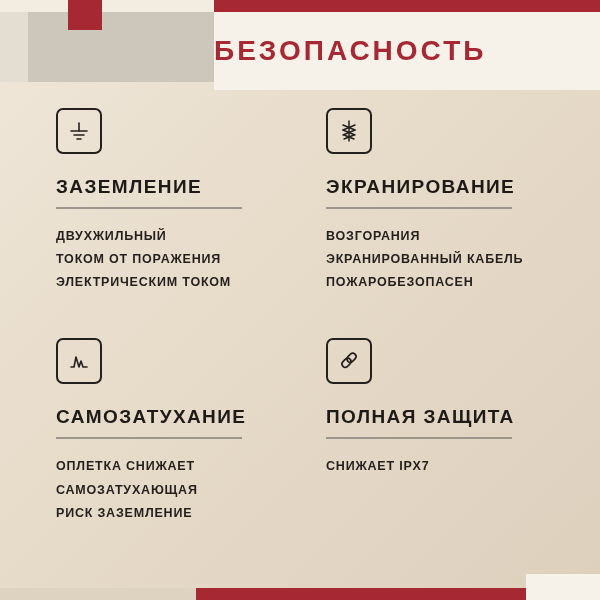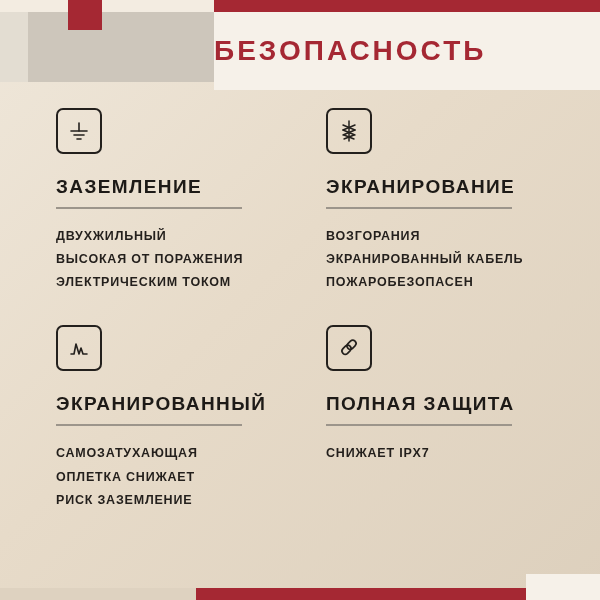--- a/index.html
+++ b/index.html
@@ -109,21 +109,21 @@
 
   
   .grid {
     position: absolute;
     top: 108px;
     left: 56px;
     width: 500px;
     display: grid;
     grid-template-columns: 270px 230px;
     grid-template-rows: auto auto;
-    row-gap: 31px;
+    row-gap: 44px;
   }
   .cell {
     width: 240px;
   }
   .icon-box {
     width: 42px;
     height: 42px;
     border: 2px solid #23201d;
     border-radius: 7px;
     display: flex;
@@ -182,21 +182,21 @@
           <line x1="12" y1="4" x2="12" y2="12"></line>
           <line x1="4" y1="12" x2="20" y2="12"></line>
           <line x1="7" y1="16" x2="17" y2="16"></line>
           <line x1="10" y1="20" x2="14" y2="20"></line>
         </svg>
       </div>
       <div class="cell-title">ЗАЗЕМЛЕНИЕ</div>
       <div class="cell-rule"></div>
       <div class="cell-desc">
         <div>ДВУХЖИЛЬНЫЙ</div>
-        <div>ВЫСОКАЯ ОТ ПОРАЖЕНИЯ</div>
+        <div>ТОКОМ ОТ ПОРАЖЕНИЯ</div>
         <div>ЭЛЕКТРИЧЕСКИМ ТОКОМ</div>
       </div>
     </div>
 
     <div class="cell">
       <div class="icon-box">
         <svg width="22" height="24" viewBox="0 0 22 24" fill="none" stroke="#23201d" stroke-width="1.5" stroke-linecap="round">
           <line x1="11" y1="2" x2="11" y2="22"></line>
           <line x1="5" y1="6" x2="17" y2="11"></line>
           <line x1="17" y1="6" x2="5" y2="11"></line>
@@ -214,25 +214,25 @@
         <div>ПОЖАРОБЕЗОПАСЕН</div>
       </div>
     </div>
 
     <div class="cell">
       <div class="icon-box">
         <svg width="24" height="24" viewBox="0 0 24 24" fill="none" stroke="#23201d" stroke-width="1.6" stroke-linecap="round" stroke-linejoin="round">
           <polyline points="4,18 7,18 9,8 12,18 14,12 16,18 20,18"></polyline>
         </svg>
       </div>
-      <div class="cell-title">ЭКРАНИРОВАННЫЙ</div>
-      <div class="cell-rule"></div>
-      <div class="cell-desc">
+      <div class="cell-title">САМОЗАТУХАНИЕ</div>
+      <div class="cell-rule"></div>
+      <div class="cell-desc">
+        <div>ОПЛЕТКА СНИЖАЕТ</div>
         <div>САМОЗАТУХАЮЩАЯ</div>
-        <div>ОПЛЕТКА СНИЖАЕТ</div>
         <div>РИСК ЗАЗЕМЛЕНИЕ</div>
       </div>
     </div>
 
     <div class="cell">
       <div class="icon-box">
         <svg width="24" height="24" viewBox="0 0 24 24" fill="none" stroke="#23201d" stroke-width="1.7" stroke-linecap="round">
           <rect x="4.5" y="10.5" width="10" height="6.5" rx="3.25" transform="rotate(-45 9.5 13.75)"></rect>
           <rect x="9.5" y="5.5" width="10" height="6.5" rx="3.25" transform="rotate(-45 14.5 8.75)"></rect>
         </svg>

